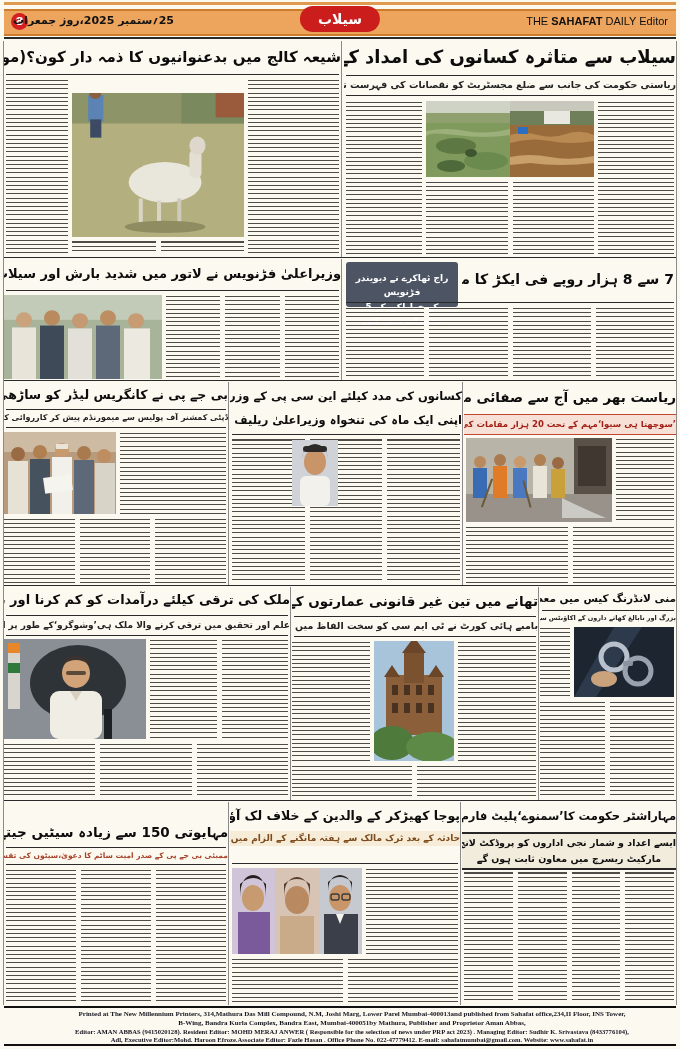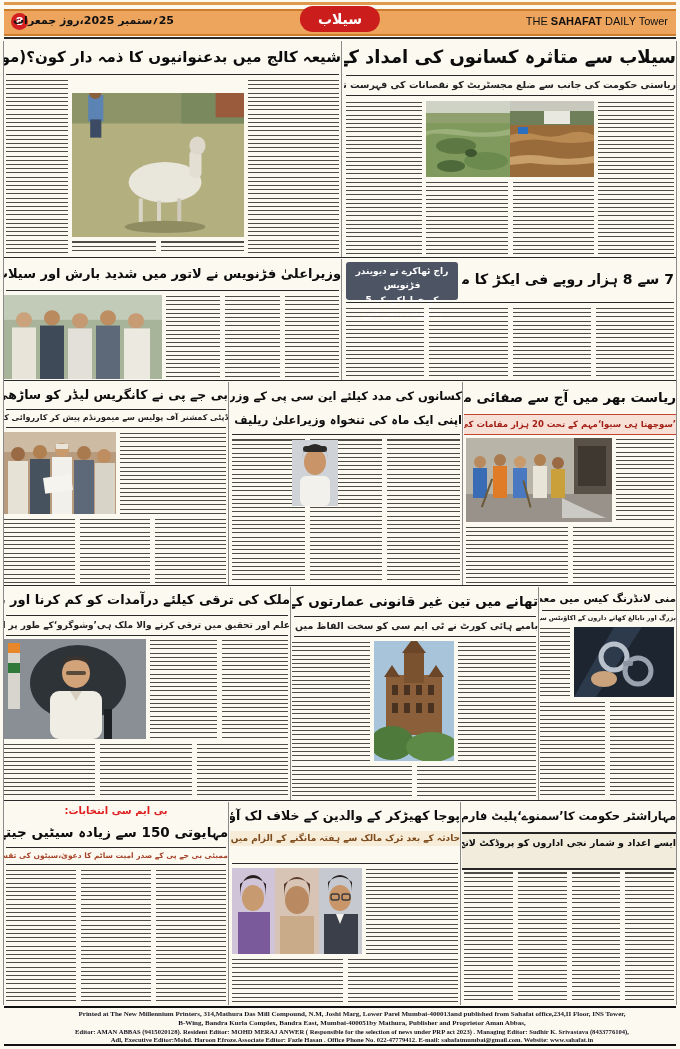--- a/index.html
+++ b/index.html
@@ -34,21 +34,21 @@
 
 <div class="page">
 
   <div class="abs" style="left:4px;top:2px;width:672px;height:3px;background:#e09a50;"></div>
 
   <div class="abs strip" style="left:4px;top:9px;width:672px;height:23px;">
     <div class="abs pagecirc" style="left:7px;top:2px;width:17px;height:17px;font-size:11px;line-height:17px;">8</div>
     <div class="abs" style="left:30px;top:3px;width:140px;height:16px;font-size:11px;font-weight:bold;direction:rtl;text-align:left;white-space:nowrap;">25؍ستمبر 2025،روز جمعرات</div>
     <div class="abs badge" style="left:50%;top:-3px;transform:translateX(-50%);padding:2px 16px;font-size:14px;line-height:18px;">سیلاب</div>
     <div class="abs" style="right:8px;top:4px;font-size:11px;white-space:nowrap;font-family:'Liberation Sans',sans-serif;">
-      <span>THE </span><span style="font-weight:bold;">SAHAFAT</span><span> DAILY Tower</span>
+      <span>THE </span><span style="font-weight:bold;">SAHAFAT</span><span> DAILY Editor</span>
     </div>
   </div>
 
   <div class="abs rule" style="left:4px;top:37px;width:672px;height:2px;"></div>
 
   <div class="abs vline" style="left:3px;top:41px;height:964px;"></div>
   <div class="abs vline" style="left:676px;top:41px;height:964px;"></div>
 
   <div class="abs" style="left:4px;top:41px;width:337px;height:216px;">
     <div class="abs hl" style="left:0;top:2px;width:337px;height:28px;font-size:15px;line-height:28px;">شیعہ کالج میں بدعنوانیوں کا ذمہ دار کون؟(مولانا)یعسوب یا مسٹر طیب!</div>
@@ -149,21 +149,21 @@
     <div class="abs cols" style="left:162px;top:36px;width:173px;height:83px;">
         <i></i>
         <i></i>
         <i></i>
       </div>
   </div>
 
   <div class="abs vline" style="left:341px;top:259px;height:121px;"></div>
 
   <div class="abs" style="left:344px;top:259px;width:332px;height:121px;">
-    <div class="abs darkbox" style="left:2px;top:3px;width:112px;height:36px;font-size:9px;padding-top:2px;">
+    <div class="abs darkbox" style="left:2px;top:3px;width:112px;height:36px;font-size:9px;padding-top:9px;">
       <div>راج ٹھاکرے نے دیویندر فڑنویس</div>
       <div>کو خط لکھ کر 5 تجاوزات پیش کیں</div>
     </div>
     <div class="abs hl" style="left:118px;top:4px;width:212px;height:32px;font-size:14px;line-height:32px;">7 سے 8 ہزار روپے فی ایکڑ کا معاوضہ کافی نہیں</div>
     <div class="abs rule" style="left:2px;top:43px;width:328px;height:1px;"></div>
     <div class="abs cols" style="left:2px;top:48px;width:328px;height:69px;">
         <i></i>
         <i></i>
         <i></i>
         <i></i>
@@ -356,21 +356,20 @@
       </div>
     <div class="abs cols" style="left:0;top:114px;width:134px;height:97px;">
         <i></i>
         <i></i>
       </div>
   </div>
 
   <div class="abs rule" style="left:4px;top:800px;width:672px;height:1px;"></div>
 
   <div class="abs" style="left:4px;top:802px;width:224px;height:203px;">
-    <div class="abs sub" style="left:0;top:2px;width:224px;height:14px;font-size:10px;line-height:14px;color:#e02020;">بی ایم سی انتخابات:</div>
     <div class="abs hl" style="left:0;top:16px;width:224px;height:28px;font-size:13.5px;line-height:28px;">مہایوتی 150 سے زیادہ سیٹیں جیتے گی</div>
     <div class="abs rule" style="left:2px;top:45px;width:220px;height:1px;"></div>
     <div class="abs sub" style="left:0;top:47px;width:224px;height:13px;font-size:7.5px;line-height:13px;color:#a8442a;">ممبئی بی جے پی کے صدر امیت ساٹم کا دعویٰ،سیٹوں کی تقسیم پر غور و خوض جاری</div>
     <div class="abs rule" style="left:2px;top:62px;width:220px;height:1px;"></div>
     <div class="abs cols" style="left:2px;top:67px;width:220px;height:134px;">
         <i></i>
         <i></i>
         <i></i>
       </div>
   </div>
@@ -408,20 +407,21 @@
         <i></i>
       </div>
   </div>
 
   <div class="abs vline" style="left:460px;top:802px;height:203px;"></div>
 
   <div class="abs" style="left:462px;top:802px;width:214px;height:203px;">
     <div class="abs hl" style="left:0;top:0;width:214px;height:28px;font-size:11.5px;line-height:28px;">مہاراشٹر حکومت کا’سمنوے‘پلیٹ فارم سے ڈیٹا کمرشیلائز کرنے پر غور</div>
     <div class="abs blacksub" style="left:0;top:30px;width:214px;height:34px;">
       <div class="sub" style="height:17px;font-size:9.5px;line-height:18px;color:#101010;">ایسے اعداد و شمار نجی اداروں کو پروڈکٹ لانچ سے قبل</div>
+      <div class="sub" style="height:17px;font-size:9.5px;line-height:16px;color:#101010;">مارکیٹ ریسرچ میں معاون ثابت ہوں گے</div>
     </div>
     <div class="abs cols" style="left:2px;top:70px;width:210px;height:131px;">
         <i></i>
         <i></i>
         <i></i>
         <i></i>
       </div>
   </div>
 
   <div class="abs rule" style="left:4px;top:1006px;width:672px;height:2px;background:#111;"></div>

